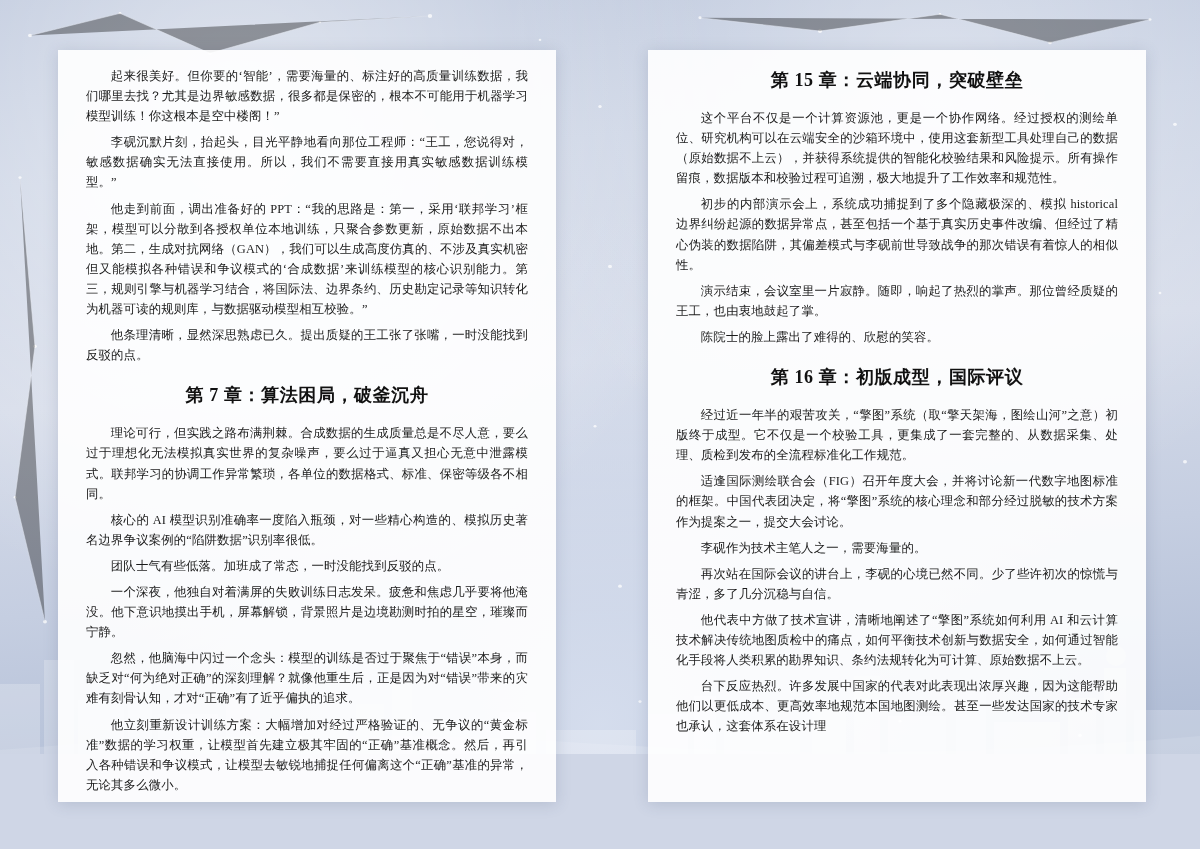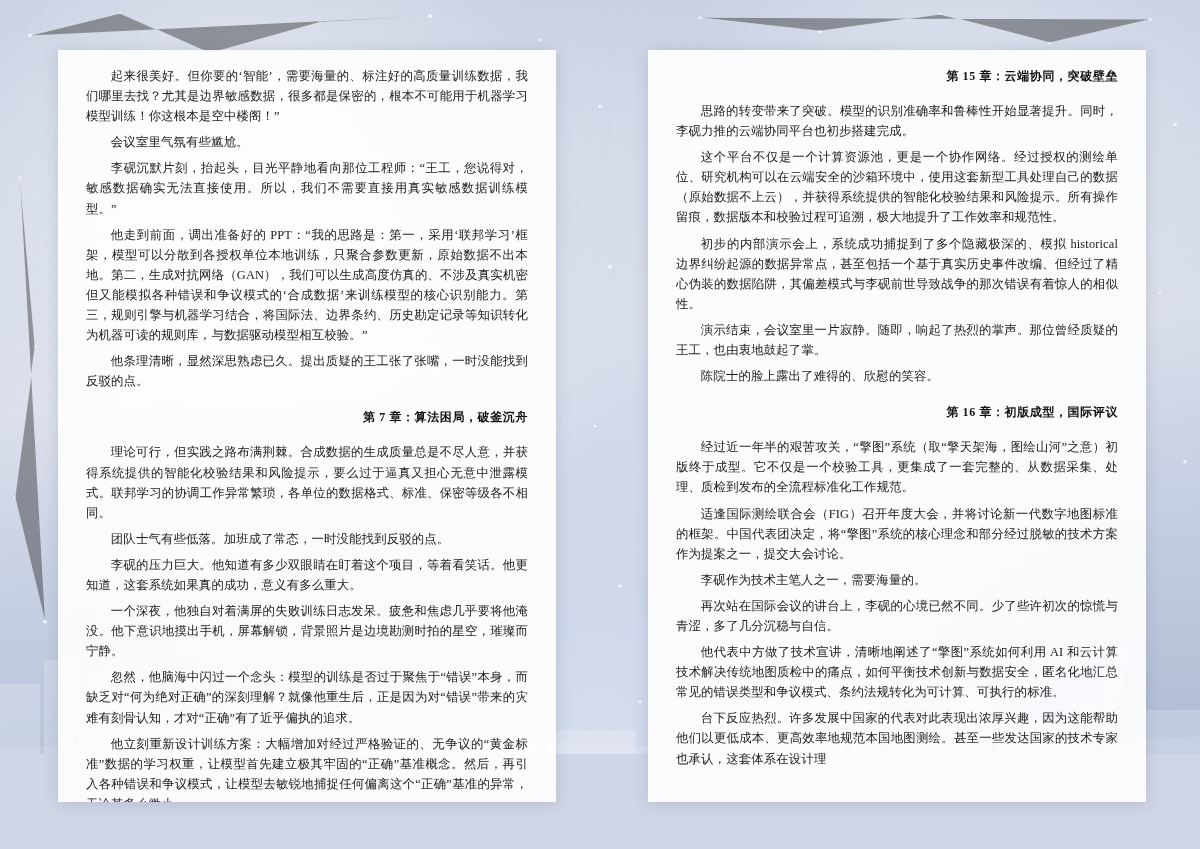--- a/index.html
+++ b/index.html
@@ -63,23 +63,23 @@
     font-size: 12.4px;
     line-height: 1.62;
     color: #1a1a1a;
     text-align: justify;
     text-indent: 2em;
     letter-spacing: 0.15px;
   }
 
   h2.chapter {
     margin: 18px 0 16px 0;
-    font-size: 12px;
+    font-size: 18px;
     font-weight: bold;
-    text-align: right;
+    text-align: center;
     color: #111;
     letter-spacing: 0.6px;
   }
   h2.chapter.first { margin-top: 2px; }
 </style>
 </head>
 <body>
 
 <div class="page">
 
@@ -157,45 +157,43 @@
       </g>
       <g fill="#ffffff" opacity="0.30">
         <path d="M0 186 Q 300 160 600 180 T 1200 172 L1200 190 L0 190 Z"></path>
       </g>
     </svg>
   </div>
 
   <div class="sheet left">
     <div class="inner">
       <p class="para">起来很美好。但你要的‘智能’，需要海量的、标注好的高质量训练数据，我们哪里去找？尤其是边界敏感数据，很多都是保密的，根本不可能用于机器学习模型训练！你这根本是空中楼阁！”</p>
-      <p class="para">会议室里气氛有些尴尬。</p>
       <p class="para">李砚沉默片刻，抬起头，目光平静地看向那位工程师：“王工，您说得对，敏感数据确实无法直接使用。所以，我们不需要直接用真实敏感数据训练模型。”</p>
       <p class="para">他走到前面，调出准备好的 PPT：“我的思路是：第一，采用‘联邦学习’框架，模型可以分散到各授权单位本地训练，只聚合参数更新，原始数据不出本地。第二，生成对抗网络（GAN），我们可以生成高度仿真的、不涉及真实机密但又能模拟各种错误和争议模式的‘合成数据’来训练模型的核心识别能力。第三，规则引擎与机器学习结合，将国际法、边界条约、历史勘定记录等知识转化为机器可读的规则库，与数据驱动模型相互校验。”</p>
       <p class="para">他条理清晰，显然深思熟虑已久。提出质疑的王工张了张嘴，一时没能找到反驳的点。</p>
       <h2 class="chapter">第 7 章：算法困局，破釜沉舟</h2>
-      <p class="para">理论可行，但实践之路布满荆棘。合成数据的生成质量总是不尽人意，并获得系统提供的智能化校验结果和风险提示，要么过于逼真又担心无意中泄露模式。联邦学习的协调工作异常繁琐，各单位的数据格式、标准、保密等级各不相同。</p>
+      <p class="para">理论可行，但实践之路布满荆棘。合成数据的生成质量总是不尽人意，要么过于理想化无法模拟真实世界的复杂噪声，要么过于逼真又担心无意中泄露模式。联邦学习的协调工作异常繁琐，各单位的数据格式、标准、保密等级各不相同。</p>
+      <p class="para">核心的 AI 模型识别准确率一度陷入瓶颈，对一些精心构造的、模拟历史著名边界争议案例的“陷阱数据”识别率很低。</p>
       <p class="para">团队士气有些低落。加班成了常态，一时没能找到反驳的点。</p>
-      <p class="para">李砚的压力巨大。他知道有多少双眼睛在盯着这个项目，等着看笑话。他更知道，这套系统如果真的成功，意义有多么重大。</p>
       <p class="para">一个深夜，他独自对着满屏的失败训练日志发呆。疲惫和焦虑几乎要将他淹没。他下意识地摸出手机，屏幕解锁，背景照片是边境勘测时拍的星空，璀璨而宁静。</p>
       <p class="para">忽然，他脑海中闪过一个念头：模型的训练是否过于聚焦于“错误”本身，而缺乏对“何为绝对正确”的深刻理解？就像他重生后，正是因为对“错误”带来的灾难有刻骨认知，才对“正确”有了近乎偏执的追求。</p>
       <p class="para">他立刻重新设计训练方案：大幅增加对经过严格验证的、无争议的“黄金标准”数据的学习权重，让模型首先建立极其牢固的“正确”基准概念。然后，再引入各种错误和争议模式，让模型去敏锐地捕捉任何偏离这个“正确”基准的异常，无论其多么微小。</p>
     </div>
   </div>
 
   <div class="sheet right">
     <div class="inner">
       <h2 class="chapter first">第 15 章：云端协同，突破壁垒</h2>
-      <p class="para">思路的转变带来了突破。模型的识别准确率和鲁棒性开始显著提升。同时，李砚力推的云端协同平台也初步搭建完成。</p>
       <p class="para">这个平台不仅是一个计算资源池，更是一个协作网络。经过授权的测绘单位、研究机构可以在云端安全的沙箱环境中，使用这套新型工具处理自己的数据（原始数据不上云），并获得系统提供的智能化校验结果和风险提示。所有操作留痕，数据版本和校验过程可追溯，极大地提升了工作效率和规范性。</p>
       <p class="para">初步的内部演示会上，系统成功捕捉到了多个隐藏极深的、模拟 historical 边界纠纷起源的数据异常点，甚至包括一个基于真实历史事件改编、但经过了精心伪装的数据陷阱，其偏差模式与李砚前世导致战争的那次错误有着惊人的相似性。</p>
       <p class="para">演示结束，会议室里一片寂静。随即，响起了热烈的掌声。那位曾经质疑的王工，也由衷地鼓起了掌。</p>
       <p class="para">陈院士的脸上露出了难得的、欣慰的笑容。</p>
       <h2 class="chapter">第 16 章：初版成型，国际评议</h2>
       <p class="para">经过近一年半的艰苦攻关，“擎图”系统（取“擎天架海，图绘山河”之意）初版终于成型。它不仅是一个校验工具，更集成了一套完整的、从数据采集、处理、质检到发布的全流程标准化工作规范。</p>
       <p class="para">适逢国际测绘联合会（FIG）召开年度大会，并将讨论新一代数字地图标准的框架。中国代表团决定，将“擎图”系统的核心理念和部分经过脱敏的技术方案作为提案之一，提交大会讨论。</p>
       <p class="para">李砚作为技术主笔人之一，需要海量的。</p>
       <p class="para">再次站在国际会议的讲台上，李砚的心境已然不同。少了些许初次的惊慌与青涩，多了几分沉稳与自信。</p>
-      <p class="para">他代表中方做了技术宣讲，清晰地阐述了“擎图”系统如何利用 AI 和云计算技术解决传统地图质检中的痛点，如何平衡技术创新与数据安全，匿名化地汇总常见的错误类型和争议模式、条约法规转化为可计算、可执行的标准。</p>
+      <p class="para">他代表中方做了技术宣讲，清晰地阐述了“擎图”系统如何利用 AI 和云计算技术解决传统地图质检中的痛点，如何平衡技术创新与数据安全，如何通过智能化手段将人类积累的勘界知识、条约法规转化为可计算、原始数据不上云。</p>
       <p class="para">台下反应热烈。许多发展中国家的代表对此表现出浓厚兴趣，因为这能帮助他们以更低成本、更高效率地规范本国地图测绘。甚至一些发达国家的技术专家也承认，这套体系在设计理</p>
     </div>
   </div>
 
 </div>
 
 </body></html>

